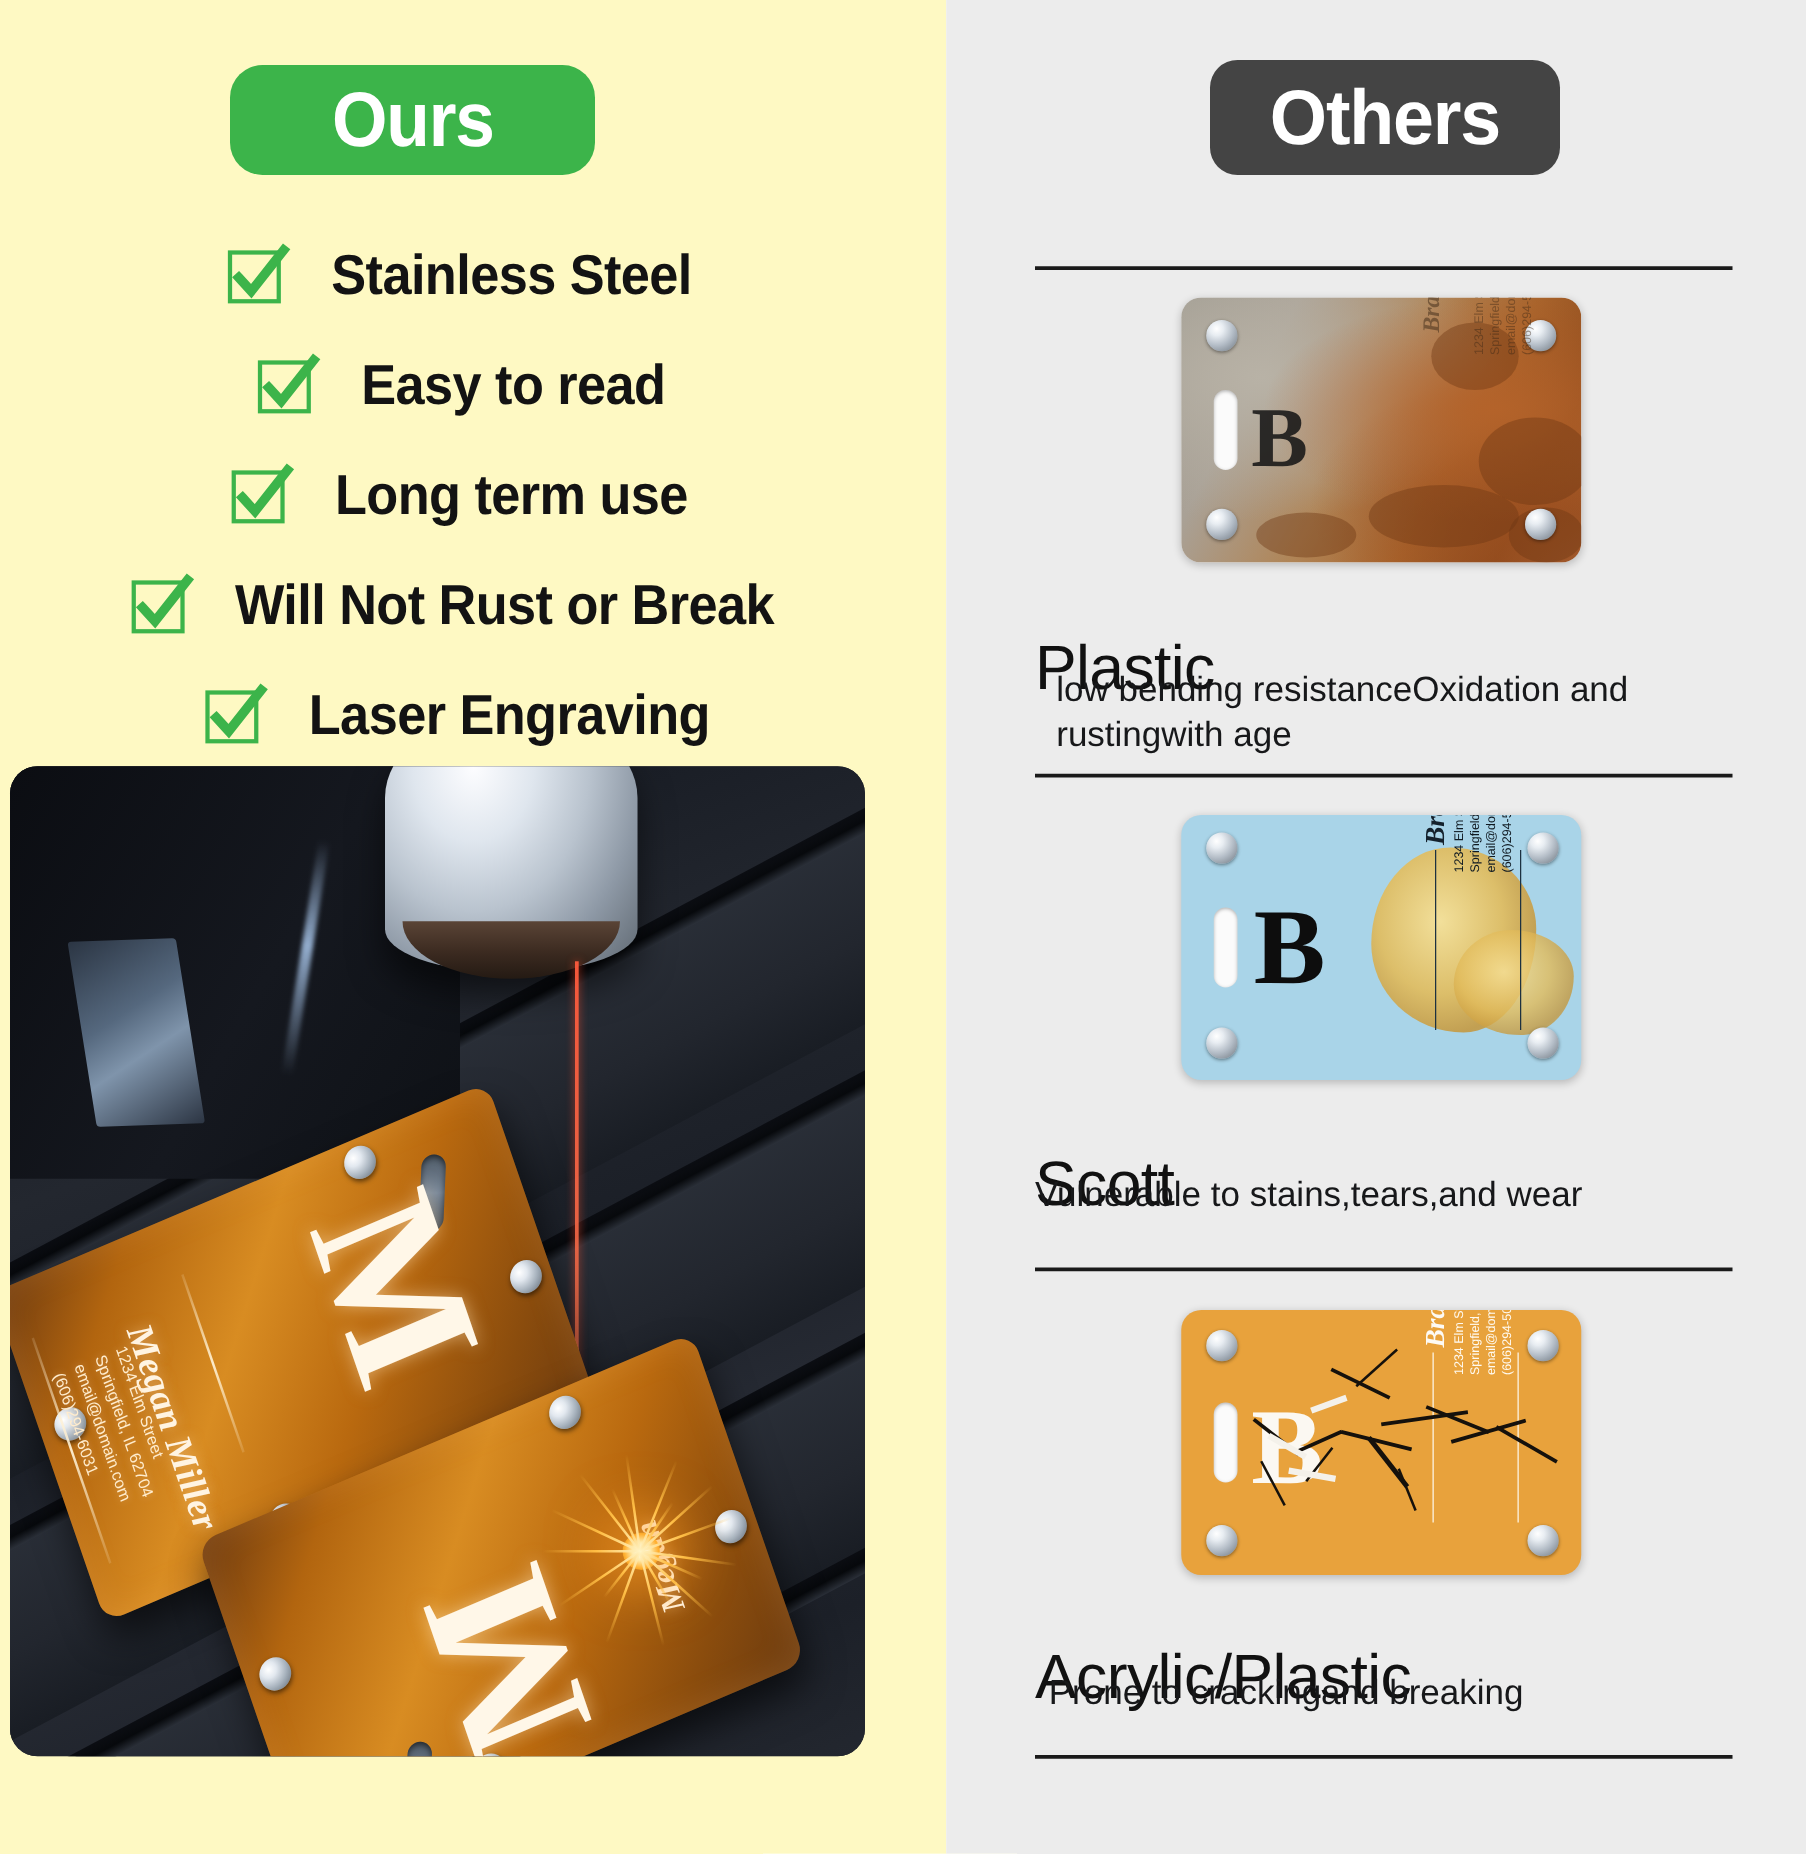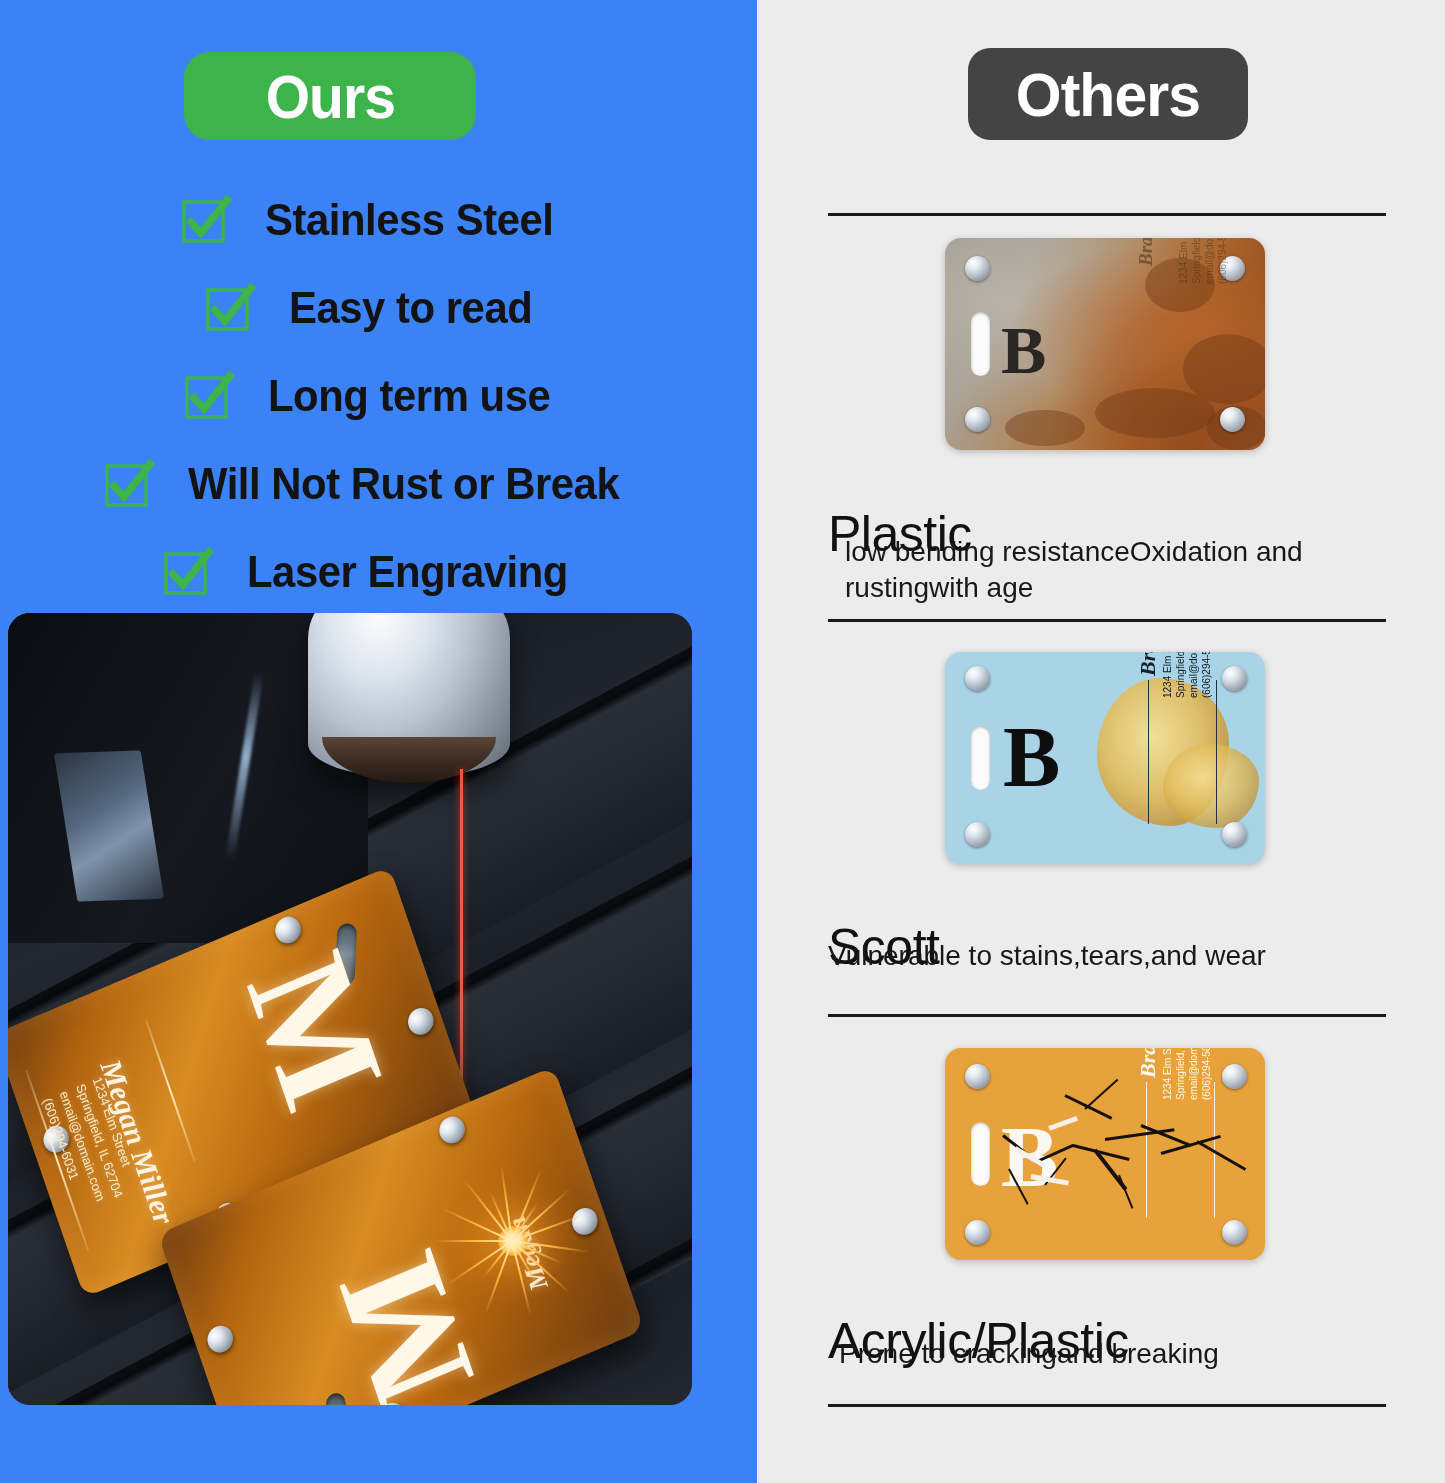--- a/index.html
+++ b/index.html
@@ -9,21 +9,21 @@
     font-family:"Liberation Sans", sans-serif;
     overflow:hidden;
     position:relative;
   }
   .stage{position:absolute;inset:0;display:flex;}
 
   
   .panel-ours{
     position:relative;
     width:757px;height:1483px;
-    background:#3b82f6;
+    background:#fef9c3;
     flex:0 0 757px;
   }
   .badge-ours{
     position:absolute;left:184px;top:52px;
     width:292px;height:88px;
     background:#3cb44a;
     border-radius:26px;
     display:flex;align-items:center;justify-content:center;
   }
   .badge-ours span{

